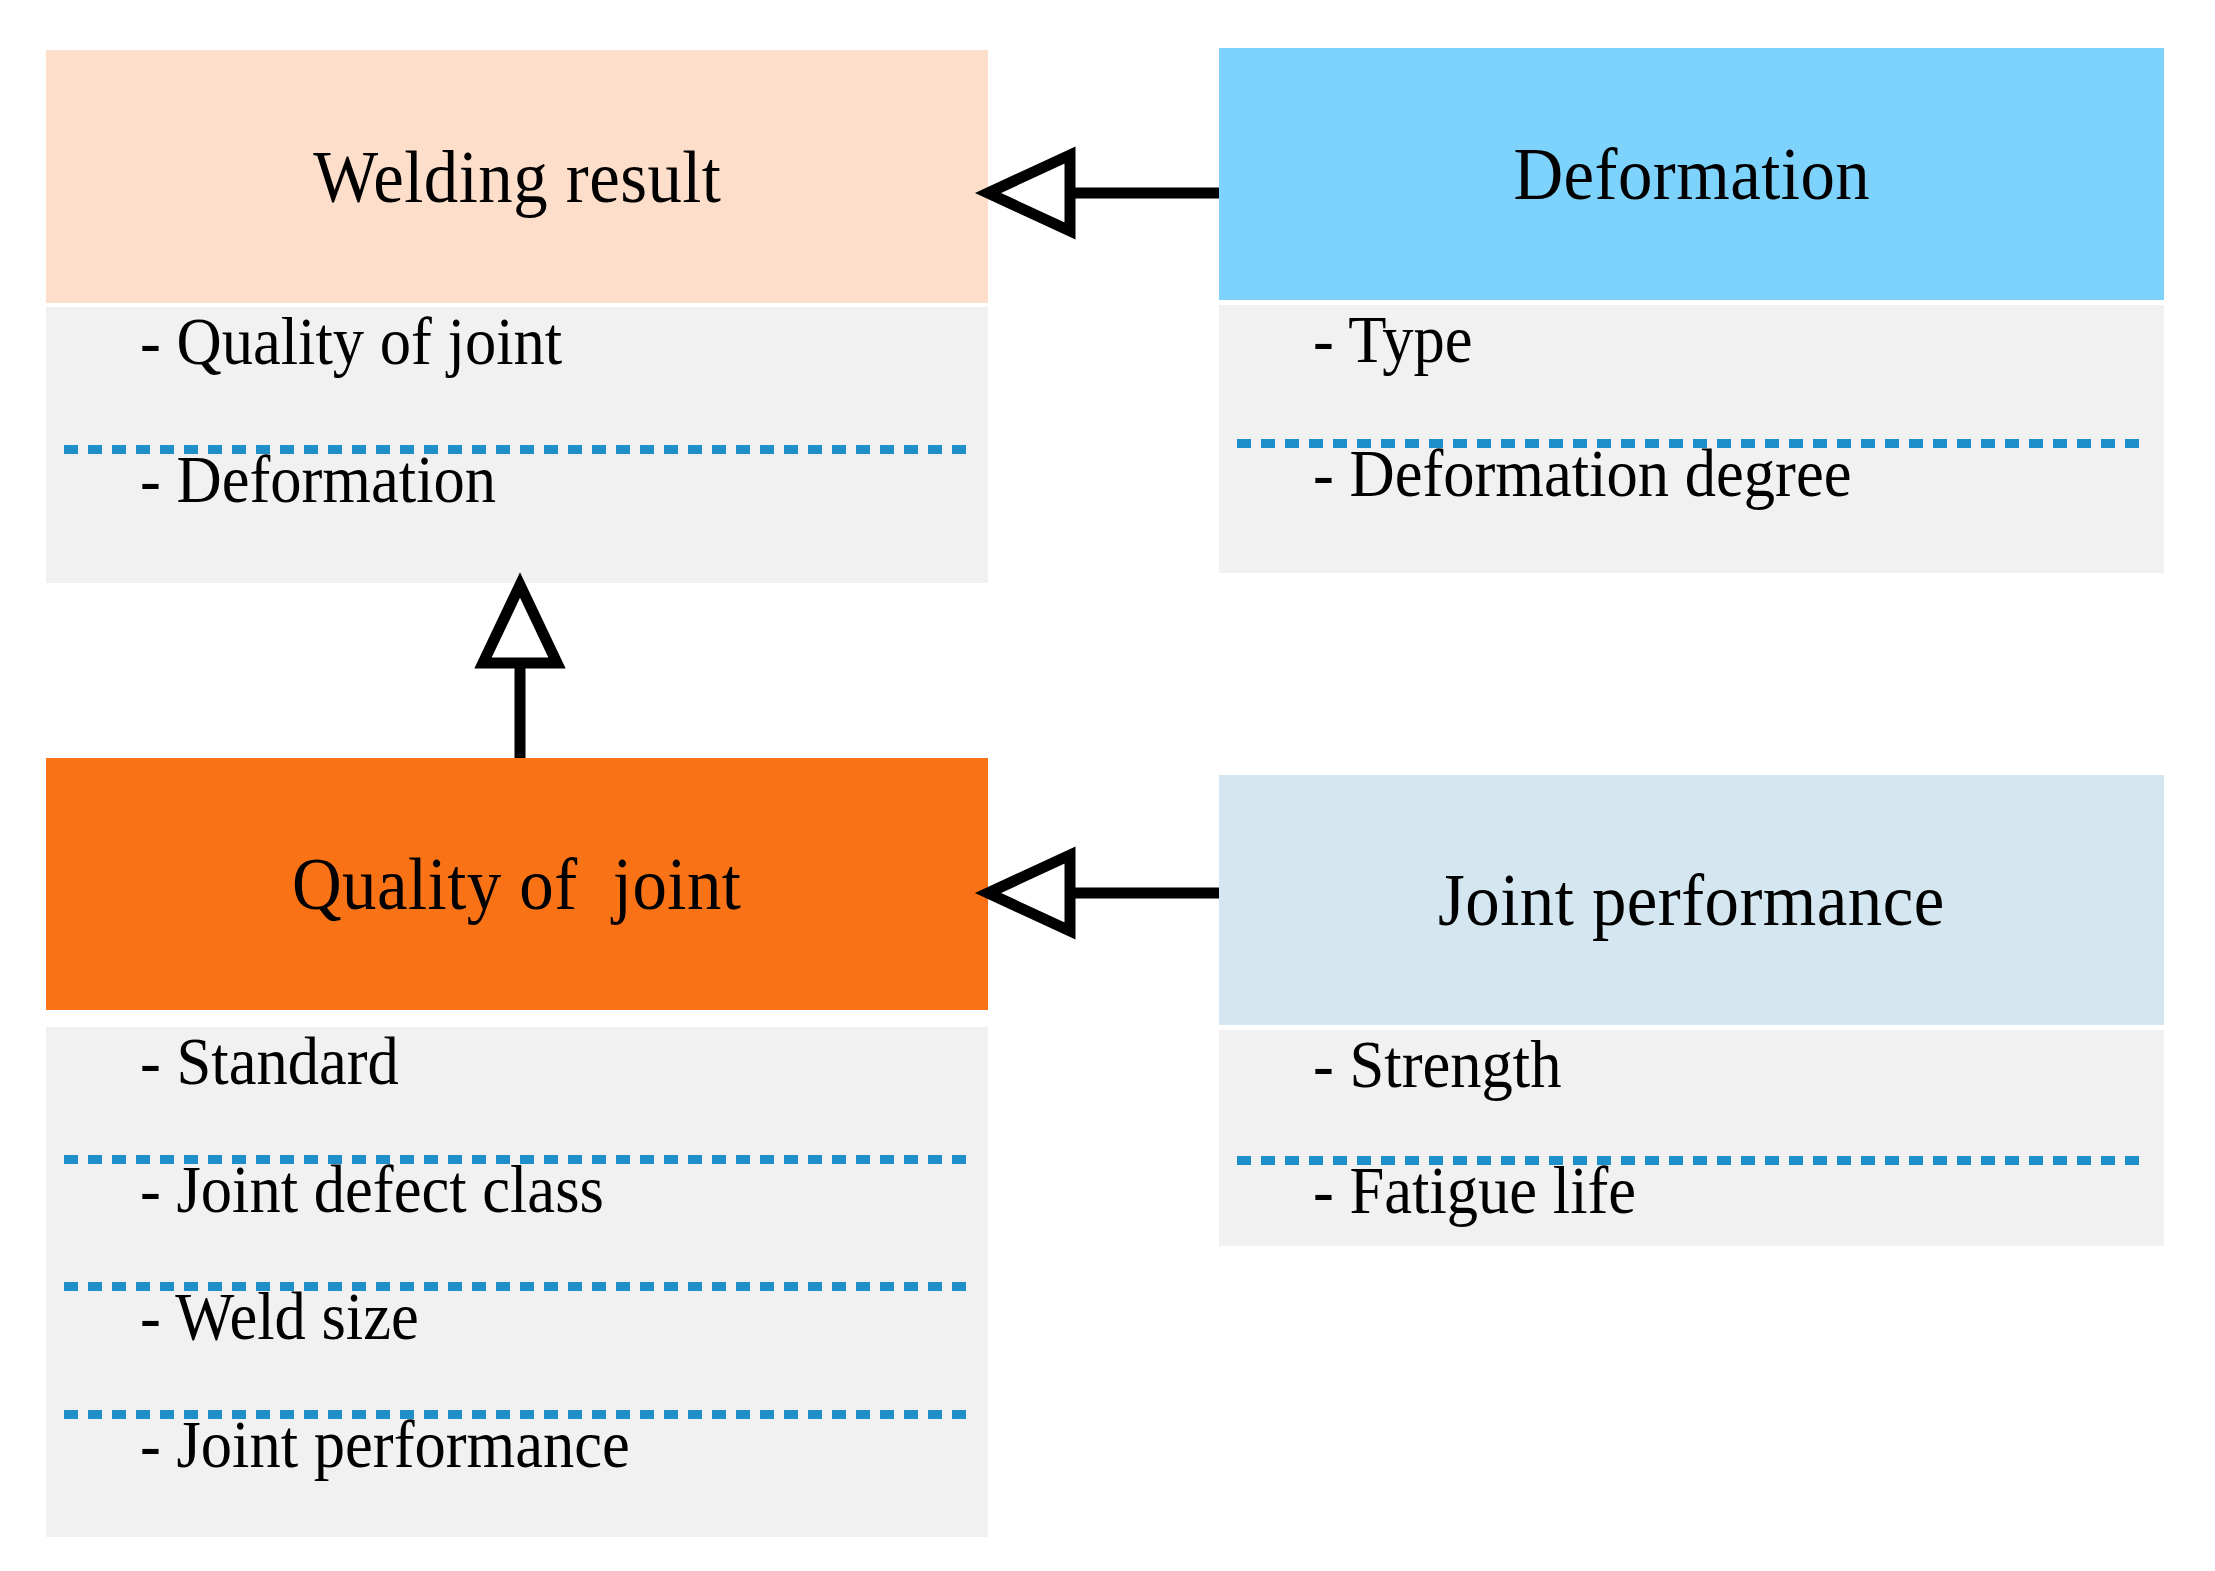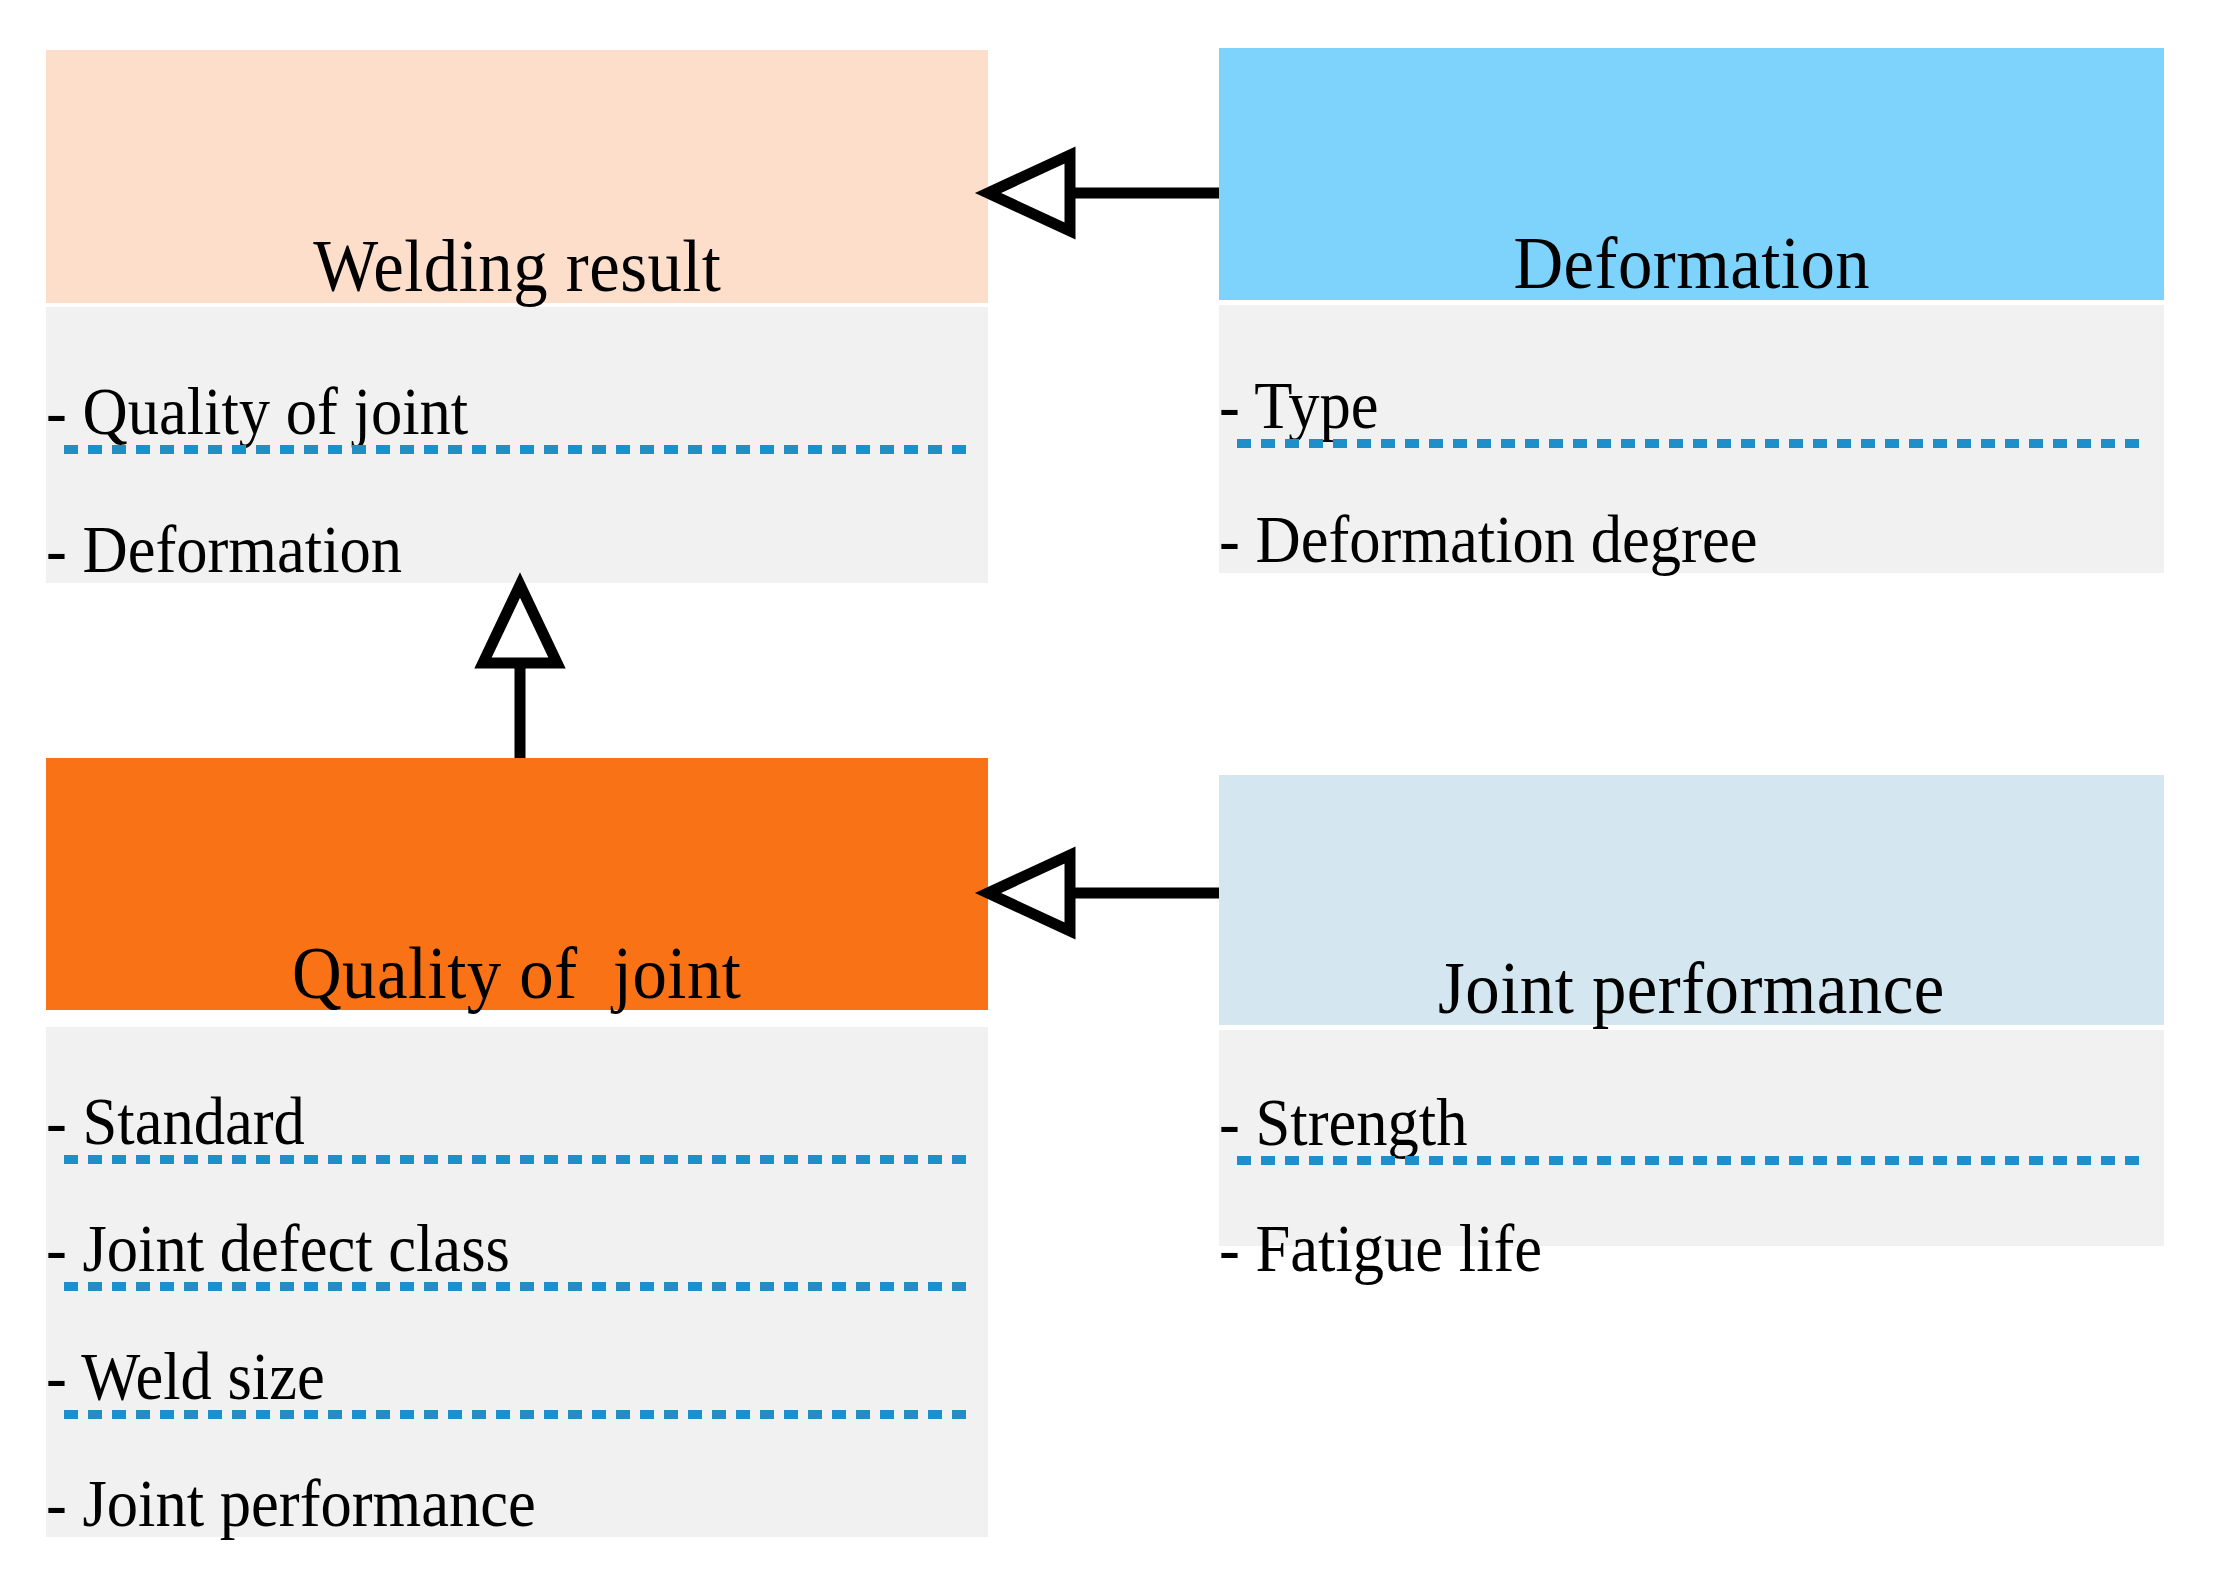--- a/index.html
+++ b/index.html
@@ -25,21 +25,21 @@
   
   .class-box {
     position: absolute;
     box-sizing: border-box;
   }
 
   .class-header {
     box-sizing: border-box;
     width: 100%;
     display: flex;
-    align-items: flex-end;
+    align-items: center;
     justify-content: center;
     text-align: center;
   }
 
   .class-title {
     font-size: 74px;
     line-height: 1.0;
     color: #000000;
     letter-spacing: 0.5px;
     white-space: pre;
@@ -51,21 +51,22 @@
     box-sizing: border-box;
     width: 100%;
     background: #f1f1f1;
     padding: 0;
     position: relative;
   }
 
   .attr-row {
     box-sizing: border-box;
     display: flex;
-    align-items: flex-end;
+    align-items: flex-start;
+    padding-left: 94px;
     position: relative;
   }
 
   .attr-text {
     font-size: 68px;
     line-height: 1.0;
     color: #000000;
     white-space: pre;
     transform: scaleX(0.92);
     transform-origin: left center;

